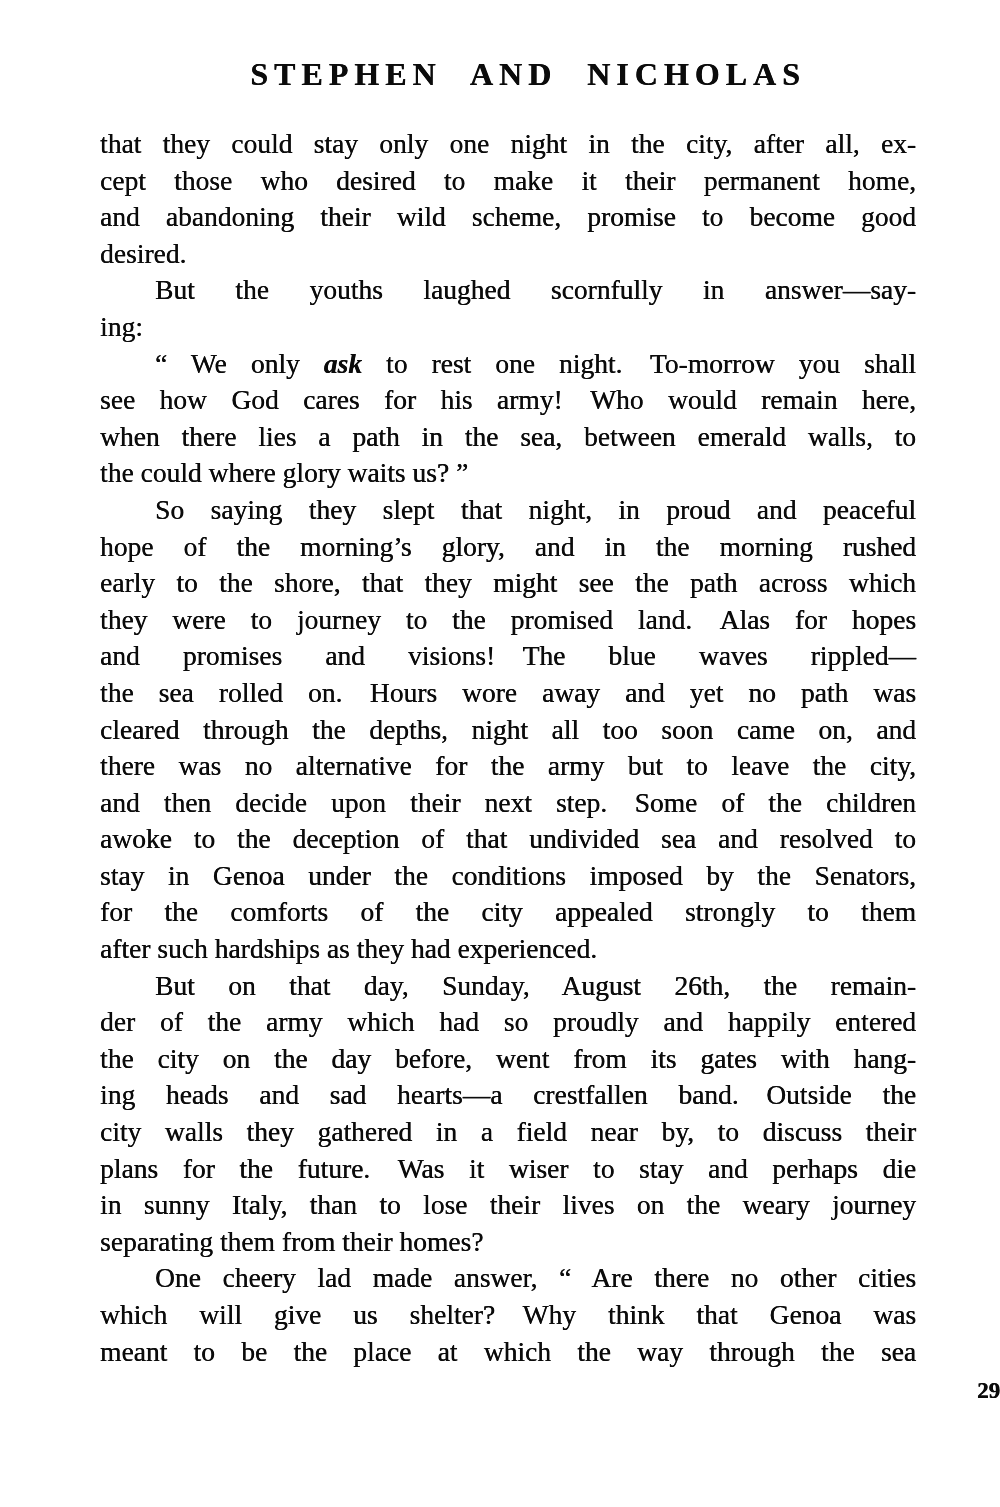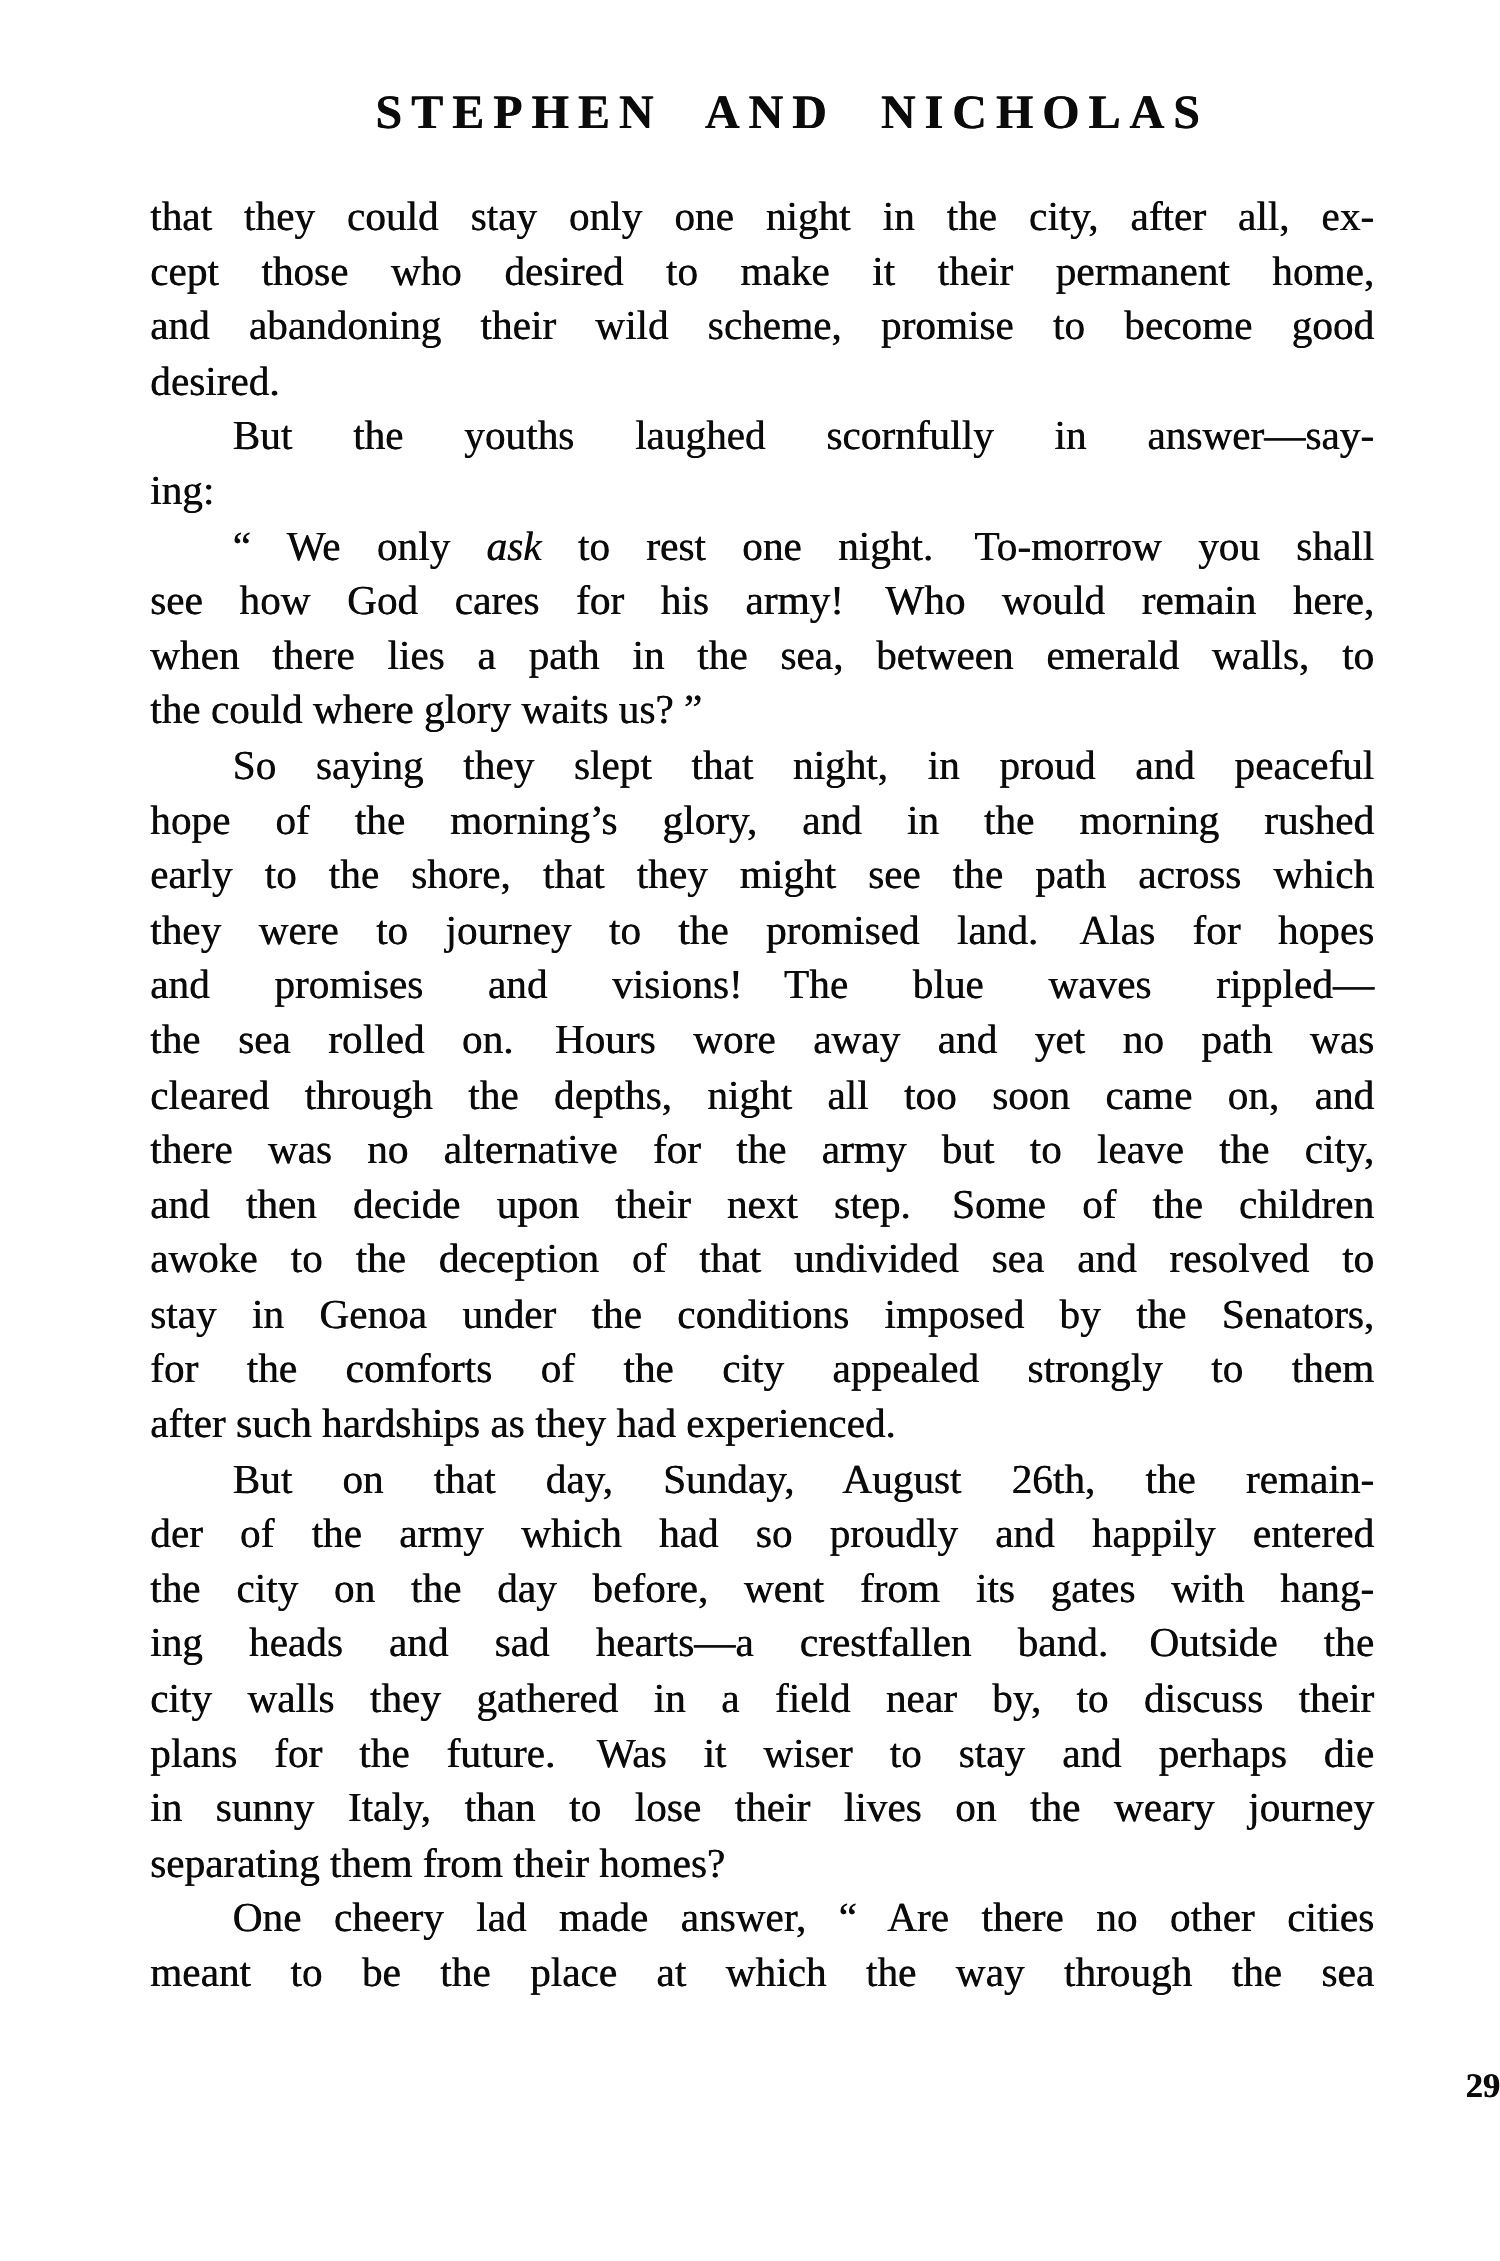--- a/index.html
+++ b/index.html
@@ -32,21 +32,21 @@
     font-size: 27.5px;
     line-height: 36.6px;
     text-shadow: 0.35px 0 0 currentColor;
   }
   .line {
     text-align: justify;
     text-align-last: justify;
   }
   .line.line-end { text-align-last: left; }
   .line.first { text-indent: 55px; }
-  .italic { font-style: italic; }
+  .italic { font-style: italic; font-weight: bold; }
   .folio {
     position: absolute;
     top: 1378px; left: 0; width: 1000px;
     text-align: right;
     font-size: 23px;
     font-weight: bold;
     text-shadow: 0.4px 0 0 currentColor;
   }
 </style>
 </head>
@@ -92,18 +92,19 @@
         <div class="line">der of the army which had so proudly and happily entered</div>
         <div class="line">the city on the day before, went from its gates with hang-</div>
         <div class="line">ing heads and sad hearts—a crestfallen band. Outside the</div>
         <div class="line">city walls they gathered in a field near by, to discuss their</div>
         <div class="line">plans for the future. Was it wiser to stay and perhaps die</div>
         <div class="line">in sunny Italy, than to lose their lives on the weary journey</div>
         <div class="line line-end">separating them from their homes?</div>
       </div>
       <div>
         <div class="line first">One cheery lad made answer, “ Are there no other cities</div>
+        <div class="line">which will give us shelter? Why think that Genoa was</div>
         <div class="line">meant to be the place at which the way through the sea</div>
       </div>
     </div>
 
   <div class="folio">29</div>
 </div>
 
 </body></html>

